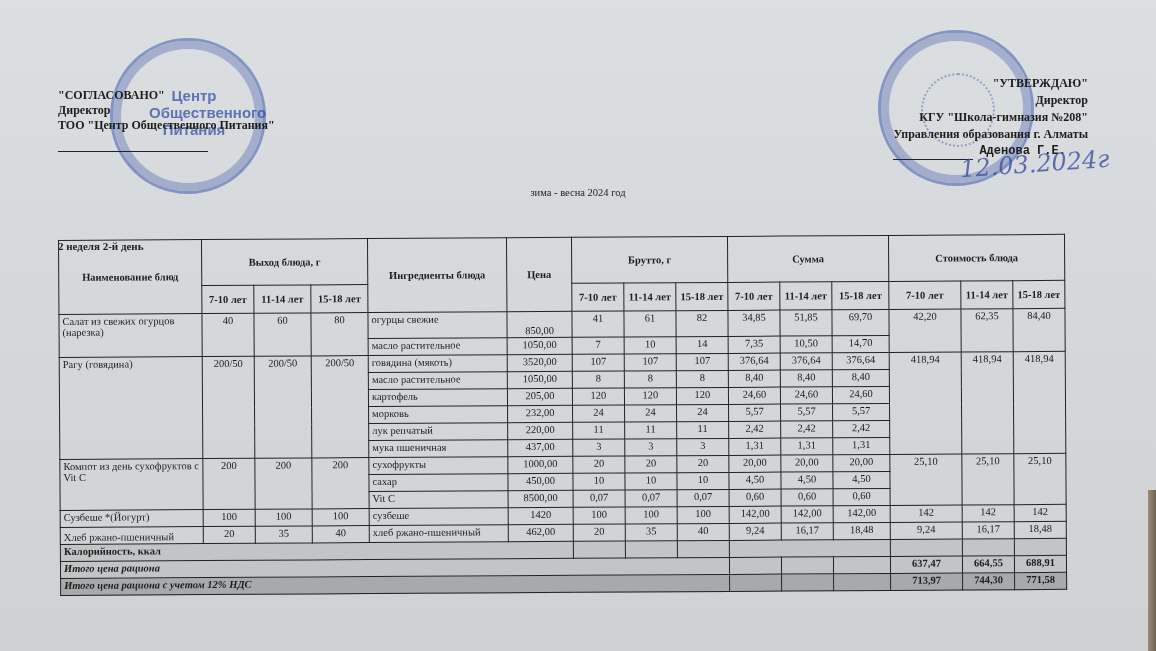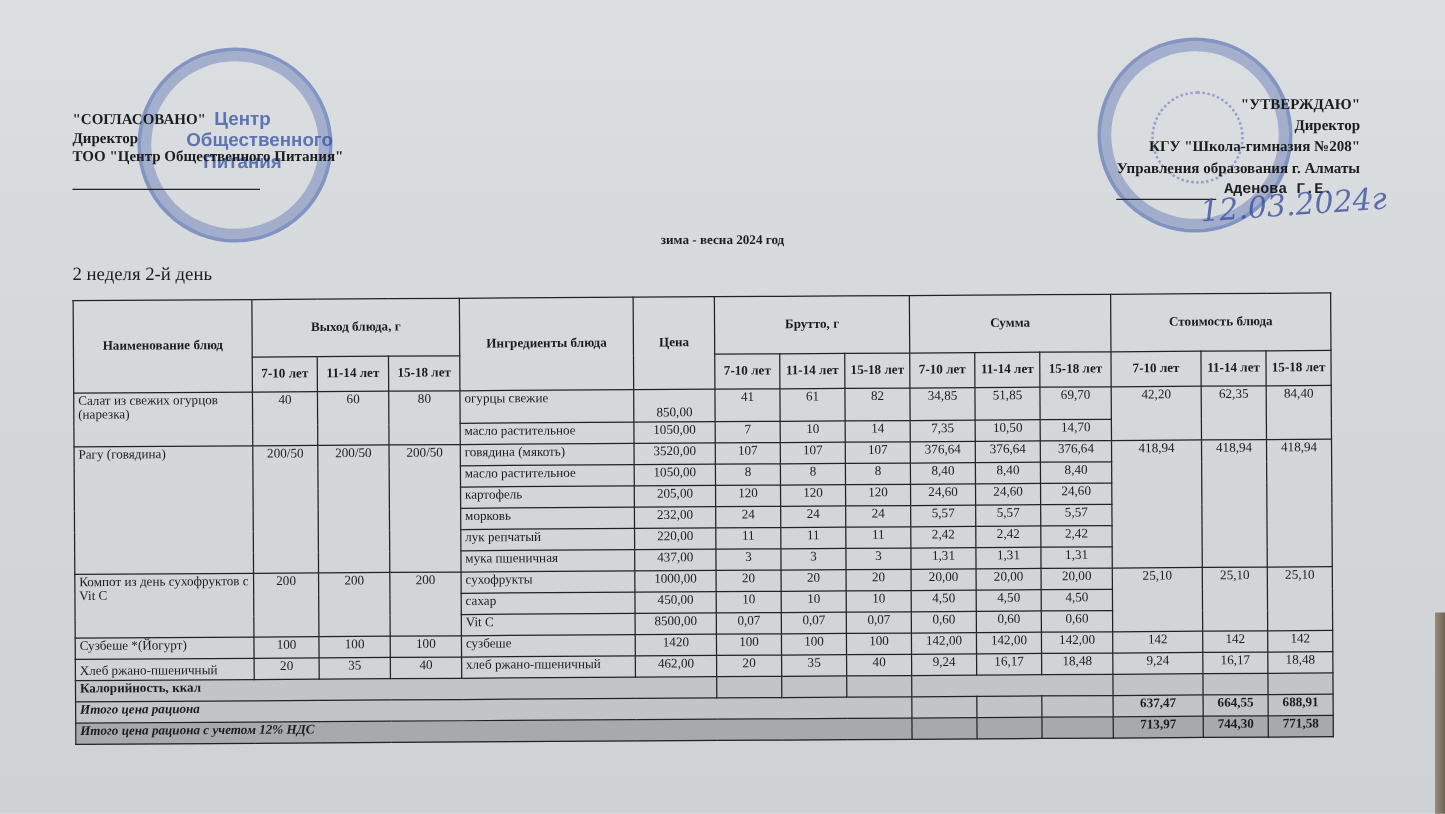--- a/index.html
+++ b/index.html
@@ -46,24 +46,24 @@
   .right-block .sign-line { border-bottom: 1px solid #222; width: 80px; height: 12px; }
   .handwritten-date {
     position: absolute; left: 960px; top: 150px; font-family: "DejaVu Serif", serif; font-style: italic;
     font-size: 24px; color: rgba(60, 80, 160, 0.8); transform: rotate(-4deg);
   }
   .doc-title {
     position: absolute; left: 184px; top: 166px; font-weight: bold; font-size: 10.5px;
     white-space: nowrap;
   }
   .doc-subtitle {
-    position: absolute; left: 0; width: 1156px; top: 187px; text-align: center; font-weight: bold; font-size: 10.5px;
+    position: absolute; left: 0; width: 1156px; top: 187px; text-align: center; font-weight: normal; font-size: 10.5px;
   }
   .week-day {
-    position: absolute; left: 58px; top: 212px; font-weight: normal; font-size: 15px;
+    position: absolute; left: 58px; top: 240px; font-weight: bold; font-size: 11px;
   }
   table.menu {
     position: absolute; left: 58px; top: 240px;
     border-collapse: collapse; font-size: 10.5px;
     transform: rotate(-0.35deg); transform-origin: left top;
   }
   table.menu td, table.menu th {
     border: 1px solid #222; padding: 1px 3px; height: 14px; vertical-align: top;
   }
   table.menu th { font-weight: bold; vertical-align: middle; text-align: center; }

